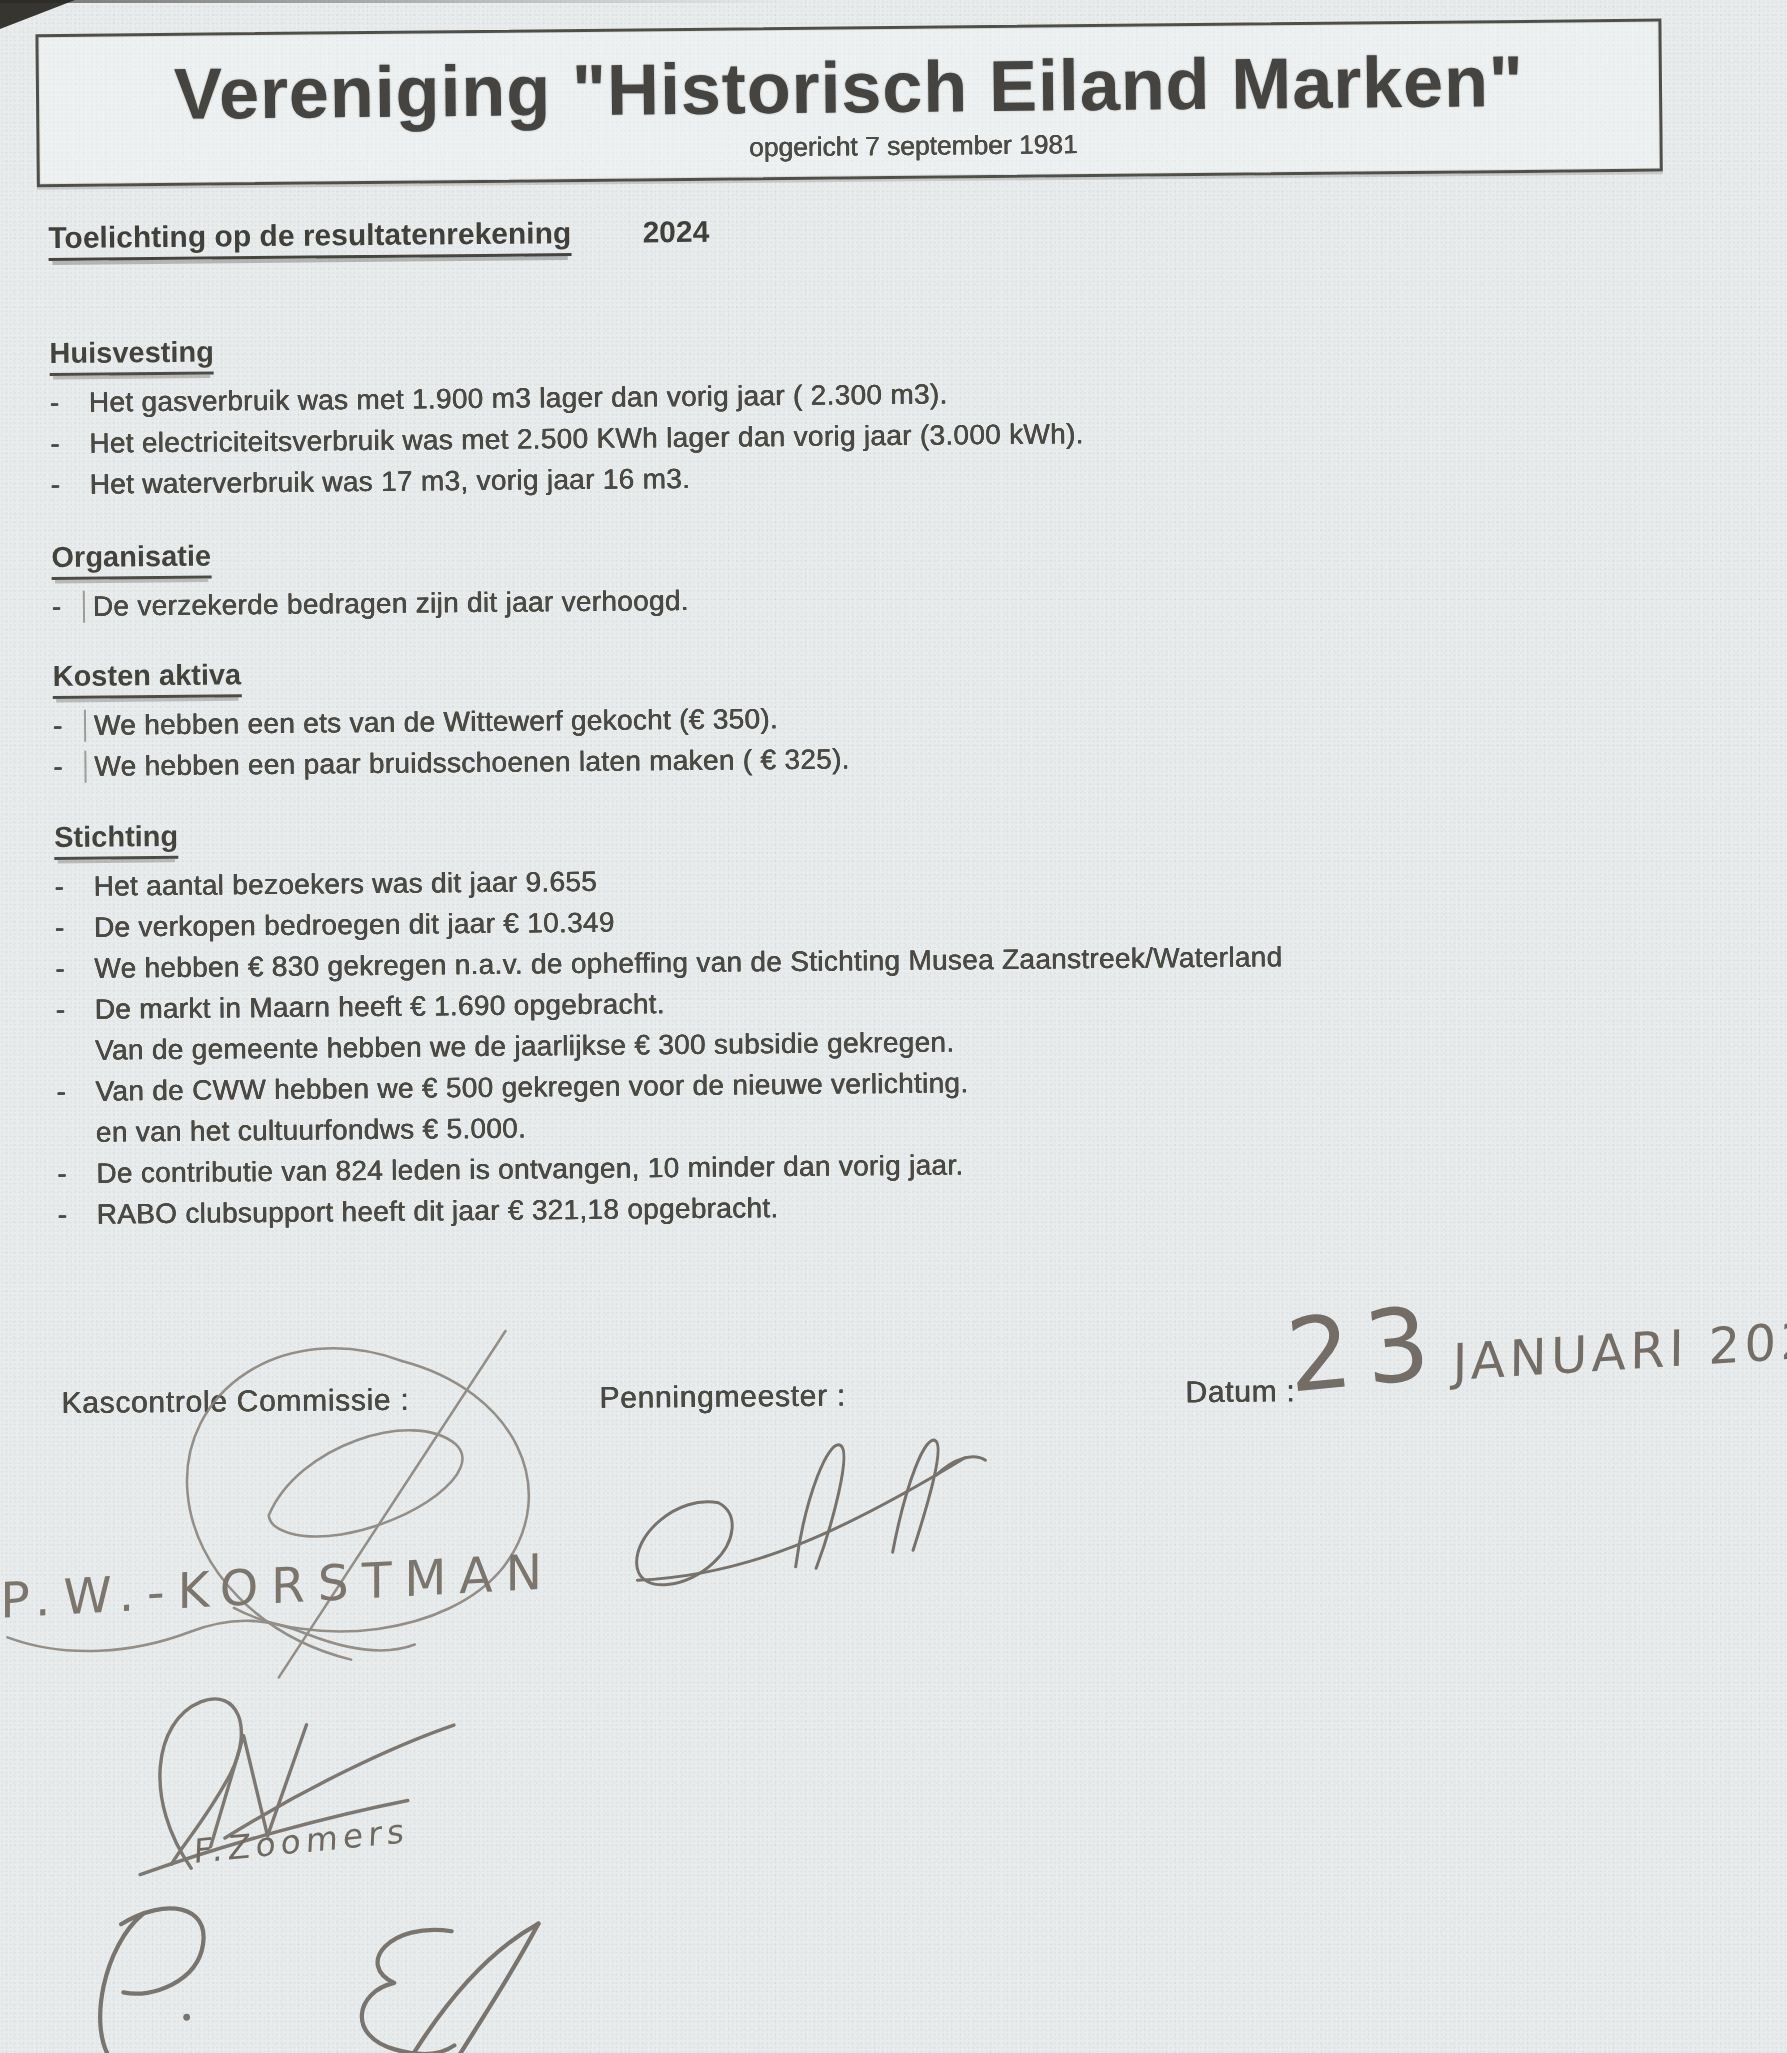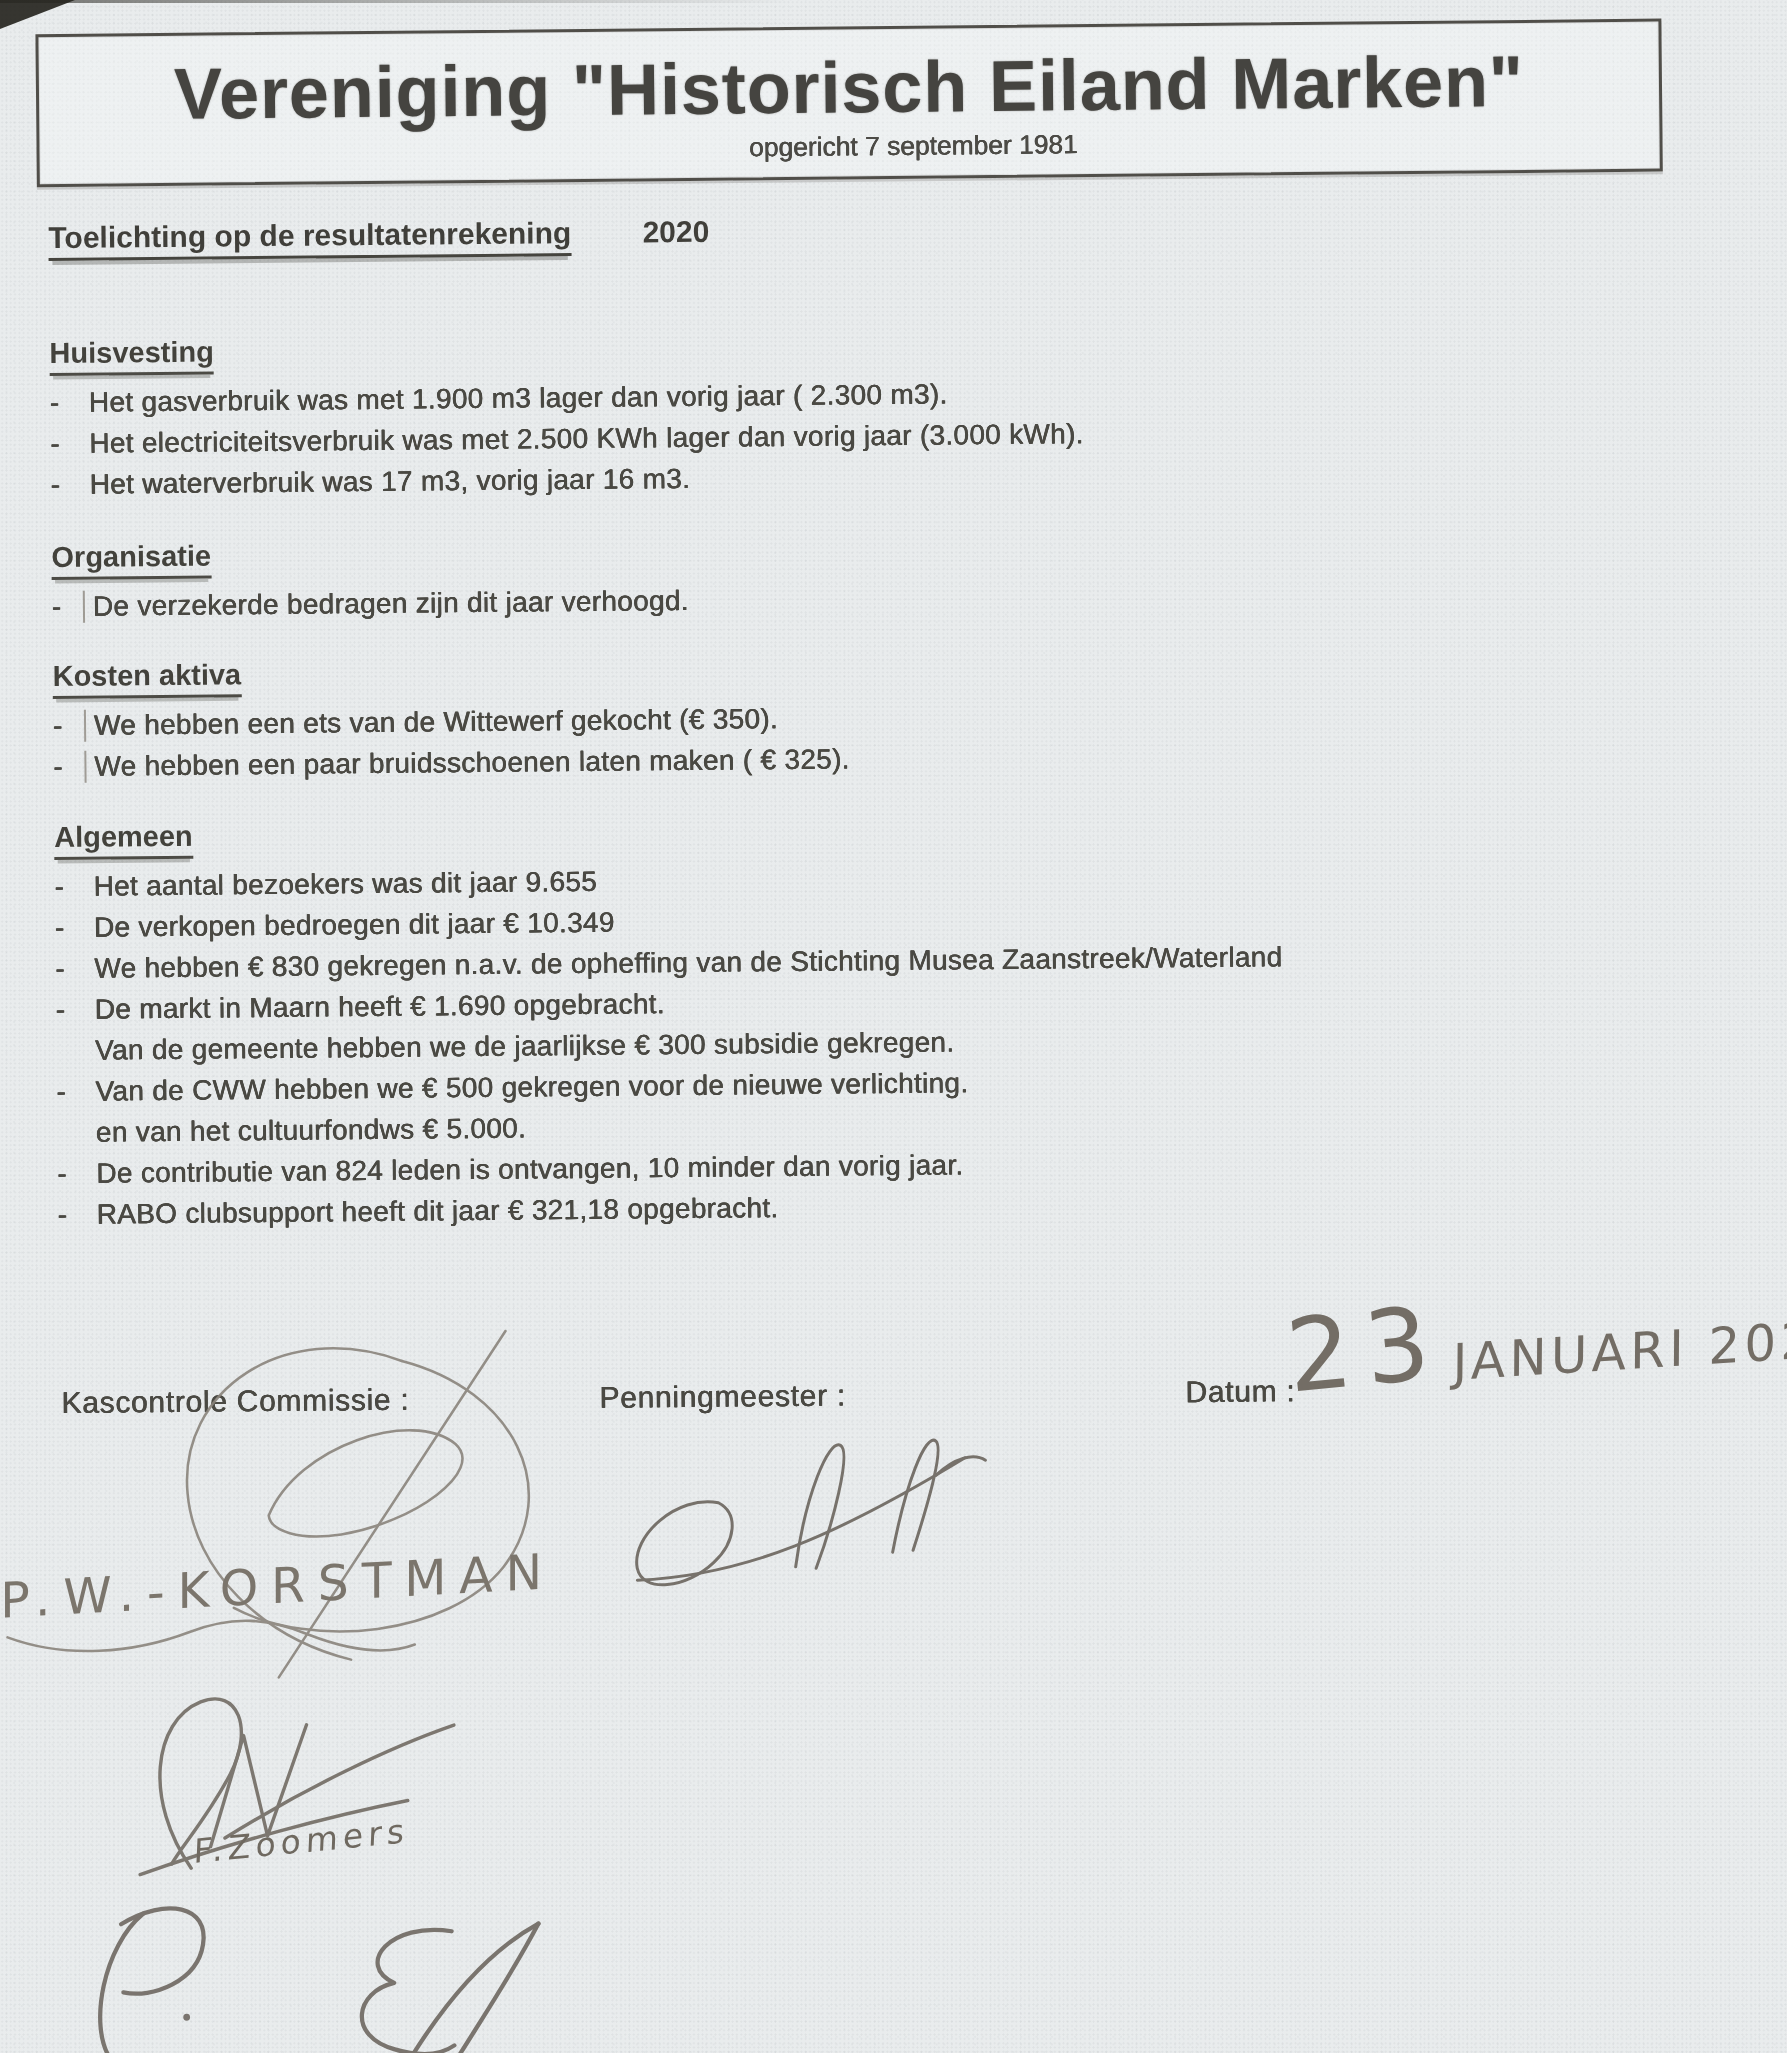--- a/index.html
+++ b/index.html
@@ -78,21 +78,21 @@
 
   <div class="tilt">
 
     <div class="title-box">
       <div class="org-title">Vereniging "Historisch Eiland Marken"</div>
       <div class="org-subtitle fat">opgericht 7 september 1981</div>
     </div>
 
     <div class="doc-row">
       <span class="underl">Toelichting op de resultatenrekening</span>
-      <span class="doc-year">2020</span>
+      <span class="doc-year">2024</span>
     </div>
 
     <section class="sec" style="top:329px;">
       <span class="sec-heading">Huisvesting</span>
       <div class="items">
         <div class="item fat">
           <span class="dash">-</span>
           <span>Het gasverbruik was met 1.900 m3 lager dan vorig jaar ( 2.300 m3).</span>
         </div>
         <div class="item fat">
@@ -127,21 +127,21 @@
         </div>
         <div class="item fat">
           <span class="dash">-</span>
           <span class="mark"></span>
           <span>We hebben een paar bruidsschoenen laten maken ( € 325).</span>
         </div>
       </div>
     </section>
 
     <section class="sec" style="top:813px;">
-      <span class="sec-heading">Algemeen</span>
+      <span class="sec-heading">Stichting</span>
       <div class="items">
         <div class="item fat">
           <span class="dash">-</span>
           <span>Het aantal bezoekers was dit jaar 9.655</span>
         </div>
         <div class="item fat">
           <span class="dash">-</span>
           <span>De verkopen bedroegen dit jaar € 10.349</span>
         </div>
         <div class="item fat">

